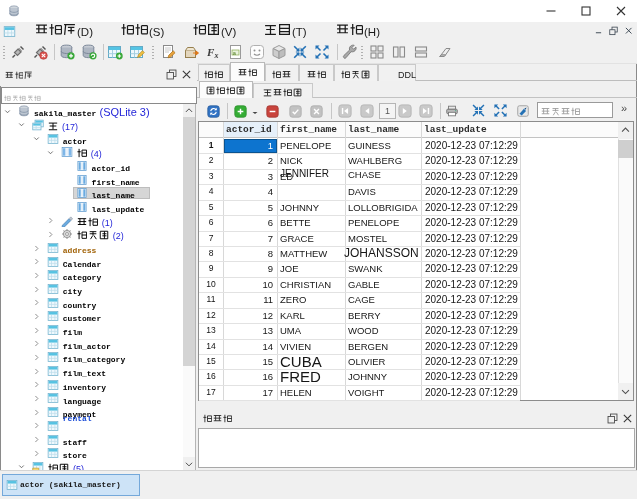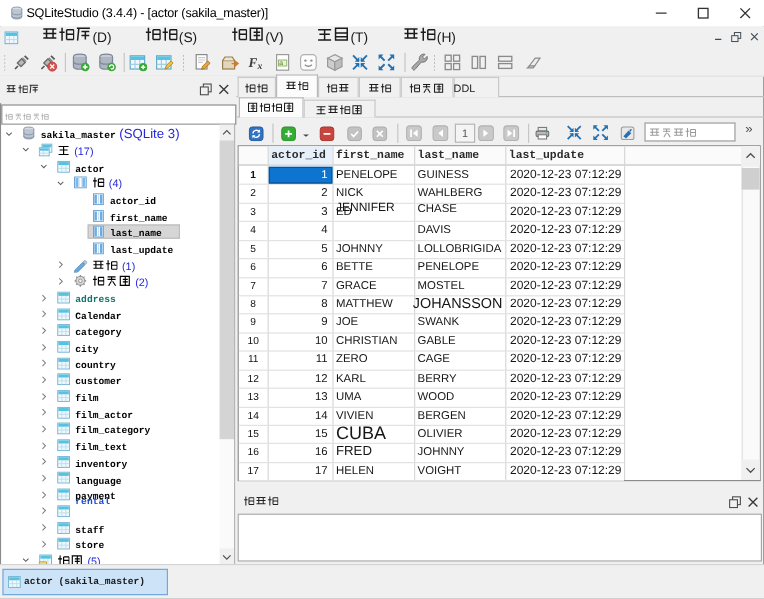--- a/index.html
+++ b/index.html
@@ -11,21 +11,20 @@
 .cnt{color:#2426d8}
 
 </style></head><body>
 <div id="w">
 <div class="a" style="left:0;top:0;width:637px;height:22px;background:#fff"></div>
 <svg class="a" style="left:8px;top:5px" width="12" height="12" viewBox="0 0 16 16">
       <ellipse cx="8" cy="3.6" rx="5.6" ry="2.4" fill="#d7dce2" stroke="#8292a5"></ellipse>
       <path d="M2.4 3.6v8.4c0 1.3 2.5 2.4 5.6 2.4s5.6-1.1 5.6-2.4V3.6" fill="#bcc5d0" stroke="#8292a5"></path>
       <path d="M2.4 7.4c0 1.3 2.5 2.4 5.6 2.4s5.6-1.1 5.6-2.4M2.4 11c0 1.3 2.5 2.4 5.6 2.4s5.6-1.1 5.6-2.4" fill="none" stroke="#8292a5"></path>
     </svg>
-<div class="a" style="left:22px;top:0;width:400px;height:22px;line-height:22px;font-size:10.5px;letter-spacing:-0.15px;color:#000">SQLiteStudio (3.4.4) - [actor (sakila_master)]</div>
 <svg class="a" style="left:543px;top:3px" width="16" height="16" viewBox="0 0 16 16">
       <path d="M3.5 8h9" stroke="#333" stroke-width="1.1"></path>
     </svg>
 <svg class="a" style="left:578px;top:3px" width="16" height="16" viewBox="0 0 16 16">
       <rect x="4" y="4" width="8" height="8" fill="none" stroke="#333" stroke-width="1.1"></rect>
     </svg>
 <svg class="a" style="left:613px;top:3px" width="16" height="16" viewBox="0 0 16 16">
       <path d="M4 4l8 8M12 4l-8 8" stroke="#333" stroke-width="1.1"></path>
     </svg>
 <div class="a" style="left:0;top:22px;width:637px;height:18px;background:#f0f0f0"></div>
@@ -339,21 +338,21 @@
         <path d="M1.5 1.5h9v9h-9zM4 4.5h5M4 7h5M6.5 1.5v9"></path>
       </svg><span class="cnt" style="font-size:9px"> (2)</span></div>
 <svg class="a" style="left:32px;top:244px" width="9" height="9" viewBox="0 0 16 16">
       <path d="M6 3.5 10.5 8 6 12.5" stroke="#7a7a7a" stroke-width="1.5" fill="none"></path>
     </svg>
 <svg class="a" style="left:47px;top:242px" width="12" height="12" viewBox="0 0 16 16">
       <rect x="1.5" y="2" width="13" height="12" fill="#eef8fd" stroke="#6fb1cd"></rect>
       <rect x="2.2" y="2.7" width="11.6" height="3.4" fill="#56c2e2"></rect>
       <path d="M6 6.4v7.2M10.5 6.4v7.2M1.5 9.8h13" stroke="#bcdcea"></path>
     </svg>
-<div class="a" style="left:62.8px;top:241.0px;height:13.6px;line-height:13.6px;white-space:nowrap;color:#0f766e"><span class="mono" style="font-size:8px">address</span></div>
+<div class="a" style="left:62.8px;top:241.0px;height:13.6px;line-height:13.6px;white-space:nowrap;color:#a16207"><span class="mono" style="font-size:8px">address</span></div>
 <svg class="a" style="left:32px;top:257px" width="9" height="9" viewBox="0 0 16 16">
       <path d="M6 3.5 10.5 8 6 12.5" stroke="#7a7a7a" stroke-width="1.5" fill="none"></path>
     </svg>
 <svg class="a" style="left:47px;top:256px" width="12" height="12" viewBox="0 0 16 16">
       <rect x="1.5" y="2" width="13" height="12" fill="#eef8fd" stroke="#6fb1cd"></rect>
       <rect x="2.2" y="2.7" width="11.6" height="3.4" fill="#56c2e2"></rect>
       <path d="M6 6.4v7.2M10.5 6.4v7.2M1.5 9.8h13" stroke="#bcdcea"></path>
     </svg>
 <div class="a" style="left:62.8px;top:254.7px;height:13.6px;line-height:13.6px;white-space:nowrap;color:#000"><span class="mono" style="font-size:8px">Calendar</span></div>
 <svg class="a" style="left:32px;top:271px" width="9" height="9" viewBox="0 0 16 16">
@@ -523,21 +522,21 @@
       </svg></div>
 <div class="a" style="left:334px;top:64px;width:44px;height:17px;background:#f1f1f1;border:1px solid #c9c9c9;border-bottom:none;box-sizing:border-box"></div>
 <div class="a" style="left:334px;top:64px;width:44px;height:17px;line-height:17px;text-align:center;color:#1a1a1a"><svg class="cj" style="width:9px;height:9px;margin-right:1px" viewBox="0 0 12 12">
         <path d="M2.5 1v10M0.5 4.5h4M6 2.5h5.5M6 2.5v7.5M11.5 2.5v7.5M6 6h5.5M6 10h5.5"></path>
       </svg><svg class="cj" style="width:9px;height:9px;margin-right:1px" viewBox="0 0 12 12">
         <path d="M2 2h8M6 2v4M2 4.5h8M3 11 5.8 6.5M7 6.5 10 11"></path>
       </svg><svg class="cj" style="width:9px;height:9px;margin-right:1px" viewBox="0 0 12 12">
         <path d="M1.5 1.5h9v9h-9zM4 4.5h5M4 7h5M6.5 1.5v9"></path>
       </svg></div>
 <div class="a" style="left:378px;top:64px;width:38px;height:17px;background:#f1f1f1;border:1px solid #c9c9c9;border-bottom:none;box-sizing:border-box"></div>
-<div class="a" style="left:378px;top:64px;width:38px;height:17px;line-height:17px;text-align:left;color:#1a1a1a"><span style="font-size:9px;color:#1a1a1a">DDL</span></div>
+<div class="a" style="left:378px;top:64px;width:38px;height:17px;line-height:17px;text-align:right;color:#1a1a1a"><span style="font-size:9px;color:#1a1a1a">DDL</span></div>
 <div class="a" style="left:197px;top:97px;width:440px;height:1px;background:#c2c2c2"></div>
 <div class="a" style="left:199px;top:81px;width:54px;height:17px;background:#fcfcfc;border:1px solid #b9b9b9;border-bottom:none;box-sizing:border-box"></div>
 <div class="a" style="left:199px;top:81px;width:54px;height:15px;line-height:15px;text-align:center;color:#1a1a1a"><svg class="cj" style="width:9px;height:9px;margin-right:1px" viewBox="0 0 12 12">
         <path d="M1.5 1.5h9v9h-9zM4 4.5h5M4 7h5M6.5 1.5v9"></path>
       </svg><svg class="cj" style="width:9px;height:9px;margin-right:1px" viewBox="0 0 12 12">
         <path d="M2.5 1v10M0.5 4.5h4M6 2.5h5.5M6 2.5v7.5M11.5 2.5v7.5M6 6h5.5M6 10h5.5"></path>
       </svg><svg class="cj" style="width:9px;height:9px;margin-right:1px" viewBox="0 0 12 12">
         <path d="M2.5 1v10M0.5 4.5h4M6 2.5h5.5M6 2.5v7.5M11.5 2.5v7.5M6 6h5.5M6 10h5.5"></path>
       </svg><svg class="cj" style="width:9px;height:9px;margin-right:1px" viewBox="0 0 12 12">
         <path d="M1.5 1.5h9v9h-9zM4 4.5h5M4 7h5M6.5 1.5v9"></path>
@@ -733,21 +732,21 @@
 <div class="a" style="left:425px;top:338.5px;width:95px;height:15.4px;line-height:15.4px;font-size:10px;color:#161616">2020-12-23 07:12:29</div>
 <div class="a" style="left:199px;top:369.3px;width:321px;height:1px;background:#e2e2e2"></div>
 <div class="a" style="left:199px;top:353.9px;width:24px;height:15.4px;line-height:15.4px;font-size:8.5px;font-weight:normal;color:#111;text-align:center">15</div>
 <div class="a" style="left:224px;top:353.9px;width:49px;height:15.4px;line-height:15.4px;font-size:9.5px;color:#161616;text-align:right">15</div>
 <div class="a" style="left:280px;top:353.9px;width:64px;height:15.4px;line-height:15.4px;font-size:15px;color:#161616">CUBA</div>
 <div class="a" style="left:348px;top:353.9px;width:72px;height:15.4px;line-height:15.4px;font-size:9.5px;color:#161616">OLIVIER</div>
 <div class="a" style="left:425px;top:353.9px;width:95px;height:15.4px;line-height:15.4px;font-size:10px;color:#161616">2020-12-23 07:12:29</div>
 <div class="a" style="left:199px;top:384.7px;width:321px;height:1px;background:#e2e2e2"></div>
 <div class="a" style="left:199px;top:369.3px;width:24px;height:15.4px;line-height:15.4px;font-size:8.5px;font-weight:normal;color:#111;text-align:center">16</div>
 <div class="a" style="left:224px;top:369.3px;width:49px;height:15.4px;line-height:15.4px;font-size:9.5px;color:#161616;text-align:right">16</div>
-<div class="a" style="left:280px;top:369.3px;width:64px;height:15.4px;line-height:15.4px;font-size:11px;color:#161616">FRED</div>
+<div class="a" style="left:280px;top:369.3px;width:64px;height:15.4px;line-height:15.4px;font-size:15px;color:#161616">FRED</div>
 <div class="a" style="left:348px;top:369.3px;width:72px;height:15.4px;line-height:15.4px;font-size:9.5px;color:#161616">JOHNNY</div>
 <div class="a" style="left:425px;top:369.3px;width:95px;height:15.4px;line-height:15.4px;font-size:10px;color:#161616">2020-12-23 07:12:29</div>
 <div class="a" style="left:199px;top:400.1px;width:321px;height:1px;background:#e2e2e2"></div>
 <div class="a" style="left:199px;top:384.7px;width:24px;height:15.4px;line-height:15.4px;font-size:8.5px;font-weight:normal;color:#111;text-align:center">17</div>
 <div class="a" style="left:224px;top:384.7px;width:49px;height:15.4px;line-height:15.4px;font-size:9.5px;color:#161616;text-align:right">17</div>
 <div class="a" style="left:280px;top:384.7px;width:64px;height:15.4px;line-height:15.4px;font-size:9.5px;color:#161616">HELEN</div>
 <div class="a" style="left:348px;top:384.7px;width:72px;height:15.4px;line-height:15.4px;font-size:9.5px;color:#161616">VOIGHT</div>
 <div class="a" style="left:425px;top:384.7px;width:95px;height:15.4px;line-height:15.4px;font-size:10px;color:#161616">2020-12-23 07:12:29</div>
 <div class="a" style="left:618px;top:122px;width:15px;height:278px;background:#fafafa;border-left:1px solid #e0e0e0;box-sizing:border-box"></div>
 <div class="a" style="left:618px;top:122px;width:15px;height:17px;background:#f0f0f0"></div>

